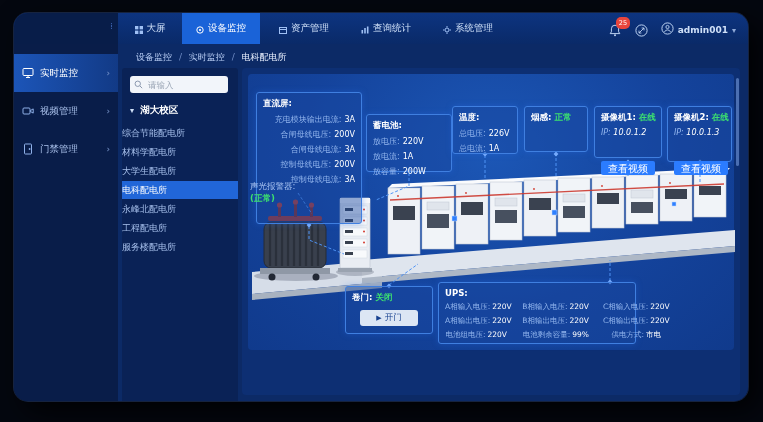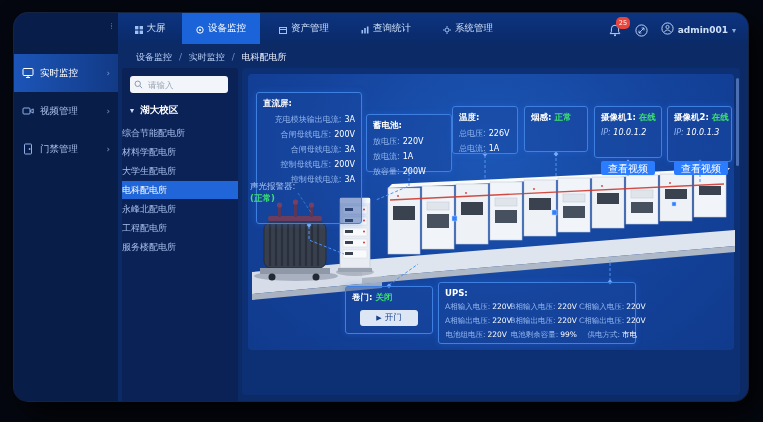--- a/index.html
+++ b/index.html
@@ -68,21 +68,21 @@
   .ip-row{font-size:8px;line-height:14px;font-style:italic;}
   .ip-row .lbl{color:#93b6ee;}
   .btn-blue{display:block;margin:21px auto 0;width:54px;height:14px;line-height:14px;background:#2b7cff;
             color:#fff;font-size:10px;text-align:center;border-radius:2px;border:0;cursor:pointer;
             font-family:"DejaVu Sans","Liberation Sans",sans-serif;}
   .btn-light{display:flex;align-items:center;justify-content:center;gap:3px;margin:6px auto 0;
              width:58px;height:16px;background:rgba(238,244,252,.92);color:#16408f;font-size:8.5px;
              border-radius:3px;border:0;cursor:pointer;font-family:"DejaVu Sans","Liberation Sans",sans-serif;}
   .btn-light .send-ic{font-size:7px;color:#16408f;}
   #alarm-label{position:absolute;left:2px;top:106px;font-size:8.5px;color:#a9c4f2;line-height:12px;}
-  #ups-grid{display:grid;grid-template-columns:62px 68px 58px;grid-auto-rows:14px;column-gap:2px;}
+  #ups-grid{display:grid;grid-template-columns:62px 68px 58px;grid-auto-rows:14px;column-gap:14px;}
   #ups-grid .cell{font-size:7.5px;white-space:nowrap;text-align:right;line-height:14px;}
   #ups-grid .lbl{color:#93b6ee;}
   #ups-grid .val{color:#fff;margin-left:2px;}
   #leader-svg{position:absolute;left:0;top:0;pointer-events:none;}
   #room-svg{position:absolute;left:4px;top:86px;}
 </style>
 </head>
 <body>
 
 <div id="wrap">

